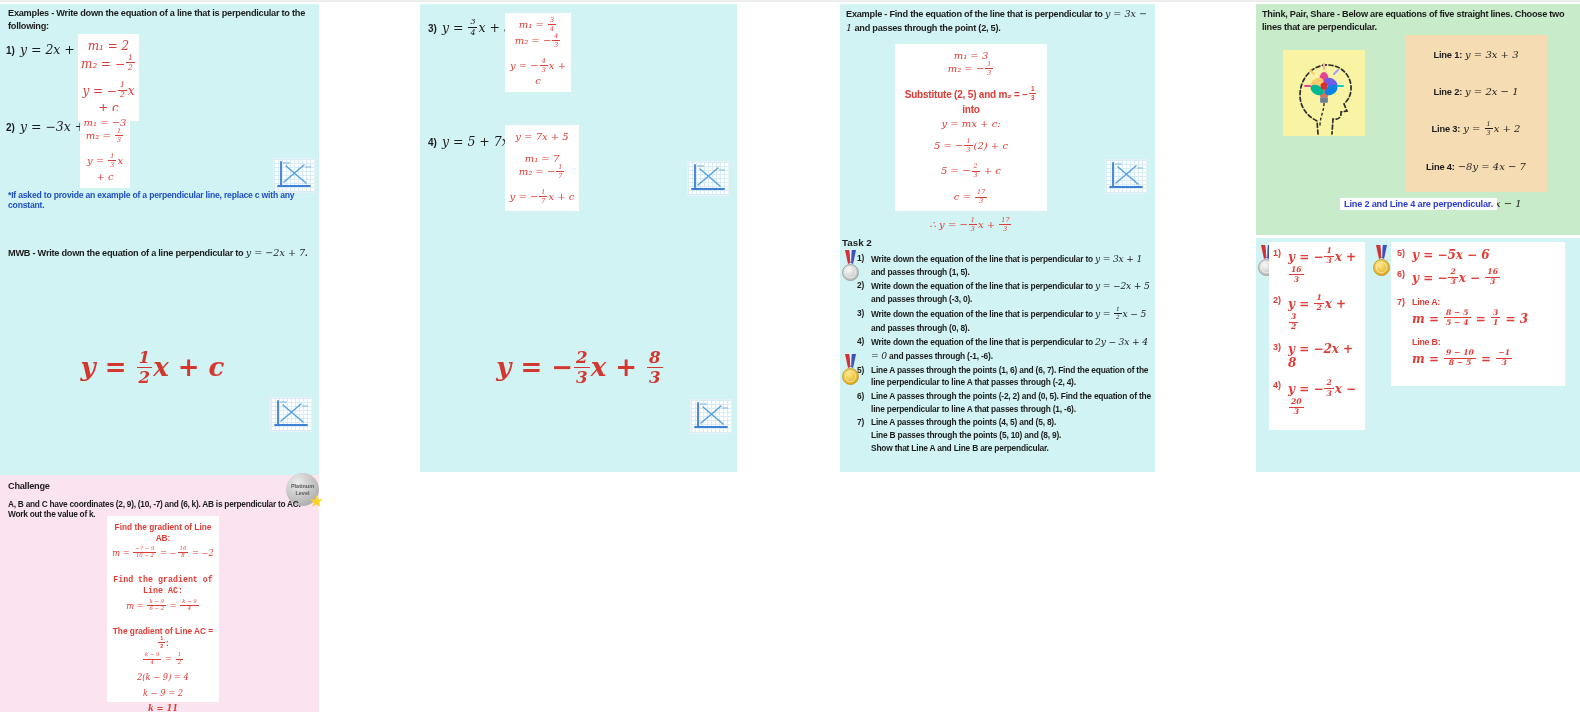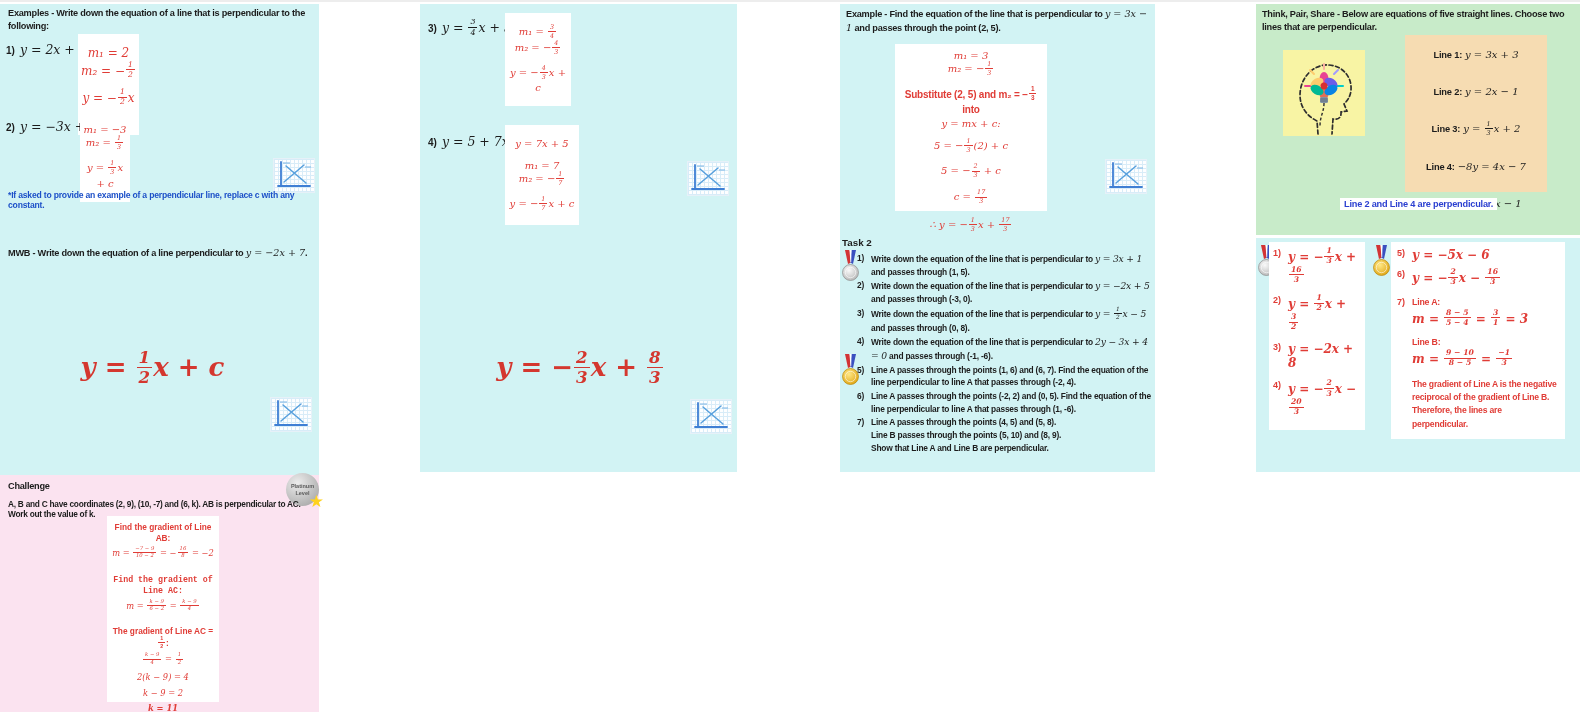--- a/index.html
+++ b/index.html
@@ -14,21 +14,21 @@
   .panel{position:absolute;box-sizing:border-box;}
   .cyan{background:var(--cyan);} .green{background:var(--green);} .pink{background:var(--pink);}
   .abs{position:absolute;}
   .h{font-weight:bold;font-size:9.2px;letter-spacing:-0.25px;line-height:1.45;color:var(--ink);}
   .heq{font-family:"DejaVu Serif",serif;font-style:italic;font-weight:normal;font-size:9.6px;letter-spacing:0;}
   .q{position:absolute;white-space:nowrap;}
   .qn{font-weight:bold;font-size:10px;margin-right:5px;}
   .meq{font-family:"DejaVu Serif",serif;font-style:italic;}
   .q .meq{font-size:12.5px;}
   .workbox{position:absolute;background:#fff;color:var(--red);text-align:center;
-           font-family:"DejaVu Serif",serif;font-style:italic;padding:12px 3px;box-sizing:border-box;}
+           font-family:"DejaVu Serif",serif;font-style:italic;padding:5px 3px;box-sizing:border-box;}
   .wr{line-height:1.3;}
   .gap{margin-top:9px;}
   .bold{font-weight:bold;}
   .note{position:absolute;font-weight:bold;font-size:8.6px;letter-spacing:-0.2px;color:var(--noteblue);}
   .bigans{position:absolute;color:var(--darkred);font-family:"DejaVu Serif",serif;font-style:italic;
           font-weight:bold;font-size:26px;text-align:center;}
   .frac{display:inline-flex;flex-direction:column;text-align:center;vertical-align:middle;
         line-height:1.08;font-size:0.64em;margin:0 1px;transform:translateY(-1px);}
   .frac .fn{border-bottom:1px solid currentColor;padding:0 2px 0.5px;}
   .frac .fd{padding:0.5px 2px 0;}
@@ -511,19 +511,18 @@
                 <span class="fd">1</span>
               </span> = 3</div>
           <div class="alabel">Line B:</div>
           <div class="aeq" style="margin:3px 0 9px">m = <span class="frac">
                 <span class="fn">9 − 10</span>
                 <span class="fd">8 − 5</span>
               </span> = <span class="frac">
                 <span class="fn">−1</span>
                 <span class="fd">3</span>
               </span></div>
-          <div class="aconc">The gradient of Line A is the negative reciprocal of the gradient of Line B. Therefore, the lines are perpendicular.</div>
         </span>
       </div>
     </div>
   </section>
 
 </div>
 
 </body></html>

